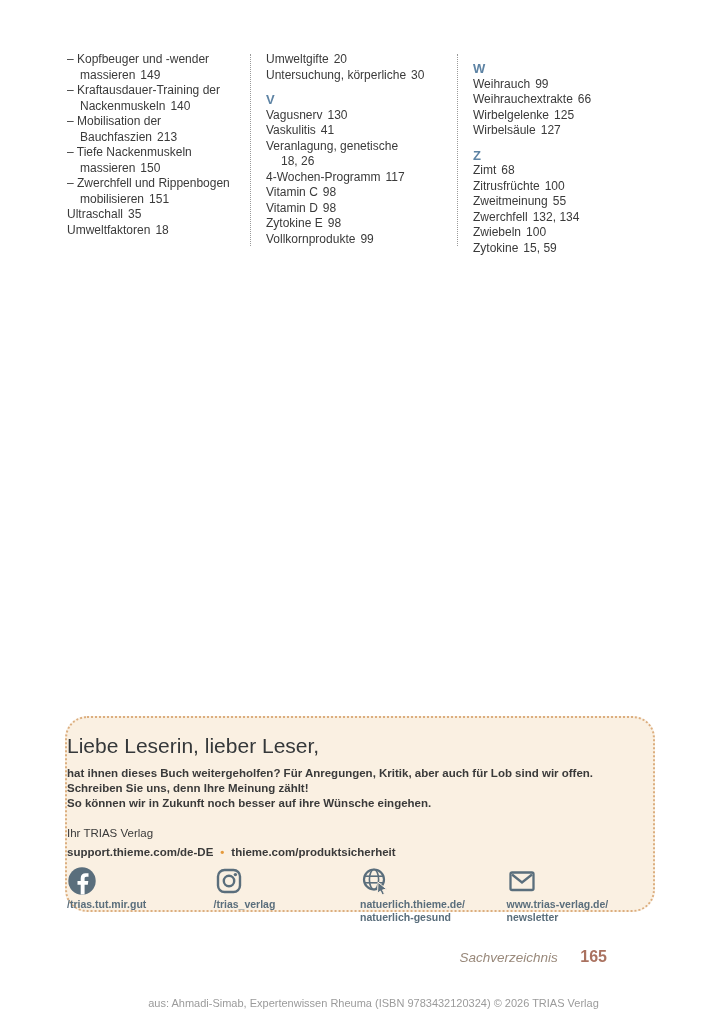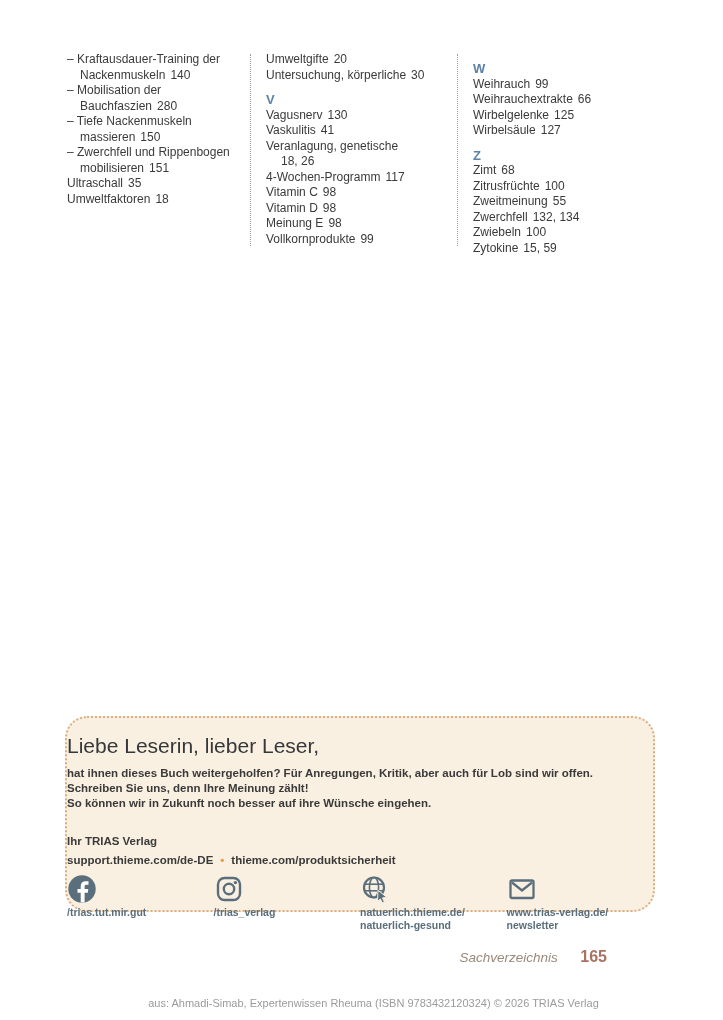--- a/index.html
+++ b/index.html
@@ -22,21 +22,21 @@
   .letter { color:var(--accent-blue,#5d83a4); font-weight:bold; font-size:13px; margin-top:9px; }
 
   
   .feedback-box {
     position:absolute; left:65px; top:716px; width:586px; height:192px;
     background:var(--box-bg,#faf0e2); border:2px dotted var(--box-border,#dcae7f);
     border-radius:22px; 
   }
   .fb-title { font-size:21px; font-weight:400; color:#35383a; margin-top:16px; }
   .fb-body { margin-top:8px; font-size:11.5px; font-weight:bold; line-height:15px; color:var(--text-dark,#3a3a3a); }
-  .fb-sign { margin-top:24px; font-size:11.5px; font-weight:bold; }
+  .fb-sign { margin-top:16px; font-size:11.5px; font-weight:normal; }
   .fb-links { margin-top:7px; font-size:11.5px; font-weight:bold; }
   .fb-links .sep { color:var(--bullet-orange,#e59a3c); margin:0 7px; }
   .fb-social { margin-top:8px; display:flex; justify-content:center; align-items:flex-start; }
   .social-item { width:25%; }
   .social-icon { height:30px; }
   .social-icon svg { color:var(--icon-slate,#5a6e7c); }
   .social-label { font-size:10.5px; font-weight:bold; color:var(--icon-slate,#5a6e7c); line-height:13px; margin-top:2px; }
 
   
   .footer { position:absolute; top:948px; left:67px; width:540px; text-align:right; }
@@ -46,39 +46,40 @@
   .credit { position:absolute; top:997px; left:12px; width:723px; text-align:center;
             font-size:11px; color:var(--credit-gray,#9b9b9b); }
 </style>
 </head>
 <body>
 
 <div class="page">
 
   <div class="index">
     <div class="col col-1">
+        <div class="entry sub"><span>– Kopfbeuger und -wender massieren</span><span class="pg">149</span></div>
         <div class="entry sub"><span>– Kraftausdauer-Training der Nackenmuskeln</span><span class="pg">140</span></div>
-        <div class="entry sub"><span>– Mobilisation der Bauchfaszien</span><span class="pg">280</span></div>
+        <div class="entry sub"><span>– Mobilisation der Bauchfaszien</span><span class="pg">213</span></div>
         <div class="entry sub"><span>– Tiefe Nackenmuskeln massieren</span><span class="pg">150</span></div>
         <div class="entry sub"><span>– Zwerchfell und Rippenbogen mobilisieren</span><span class="pg">151</span></div>
         <div class="entry"><span>Ultraschall</span><span class="pg">35</span></div>
         <div class="entry"><span>Umweltfaktoren</span><span class="pg">18</span></div>
       </div>
     <div class="divider"></div>
     <div class="col col-2">
         <div class="entry"><span>Umweltgifte</span><span class="pg">20</span></div>
         <div class="entry"><span>Untersuchung, körperliche</span><span class="pg">30</span></div>
         <div class="letter">V</div>
         <div class="entry"><span>Vagusnerv</span><span class="pg">130</span></div>
         <div class="entry"><span>Vaskulitis</span><span class="pg">41</span></div>
         <div class="entry"><span>Veranlagung, genetische</span><br><span class="pg">18, 26</span></div>
         <div class="entry"><span>4-Wochen-Programm</span><span class="pg">117</span></div>
         <div class="entry"><span>Vitamin C</span><span class="pg">98</span></div>
         <div class="entry"><span>Vitamin D</span><span class="pg">98</span></div>
-        <div class="entry"><span>Meinung E</span><span class="pg">98</span></div>
+        <div class="entry"><span>Zytokine E</span><span class="pg">98</span></div>
         <div class="entry"><span>Vollkornprodukte</span><span class="pg">99</span></div>
       </div>
     <div class="divider"></div>
     <div class="col col-3">
         <div class="letter">W</div>
         <div class="entry"><span>Weihrauch</span><span class="pg">99</span></div>
         <div class="entry"><span>Weihrauchextrakte</span><span class="pg">66</span></div>
         <div class="entry"><span>Wirbelgelenke</span><span class="pg">125</span></div>
         <div class="entry"><span>Wirbelsäule</span><span class="pg">127</span></div>
         <div class="letter">Z</div>

